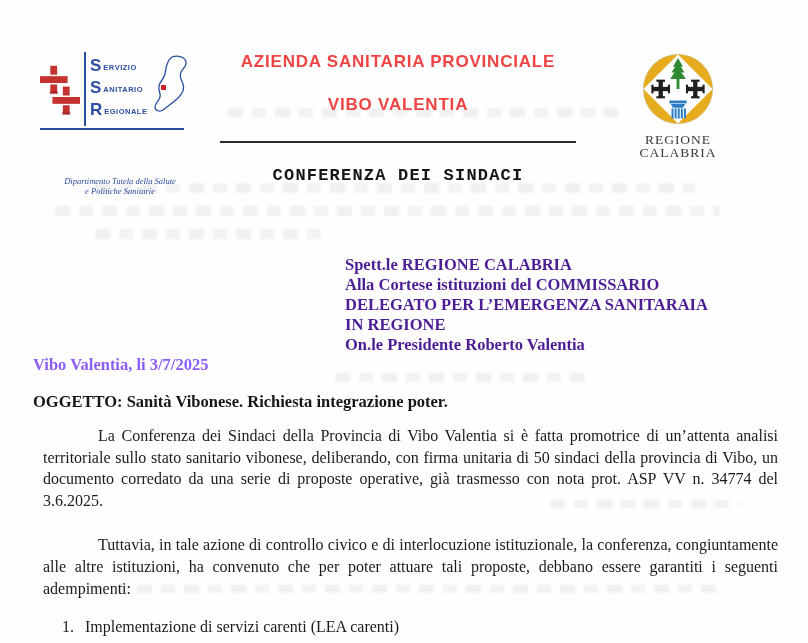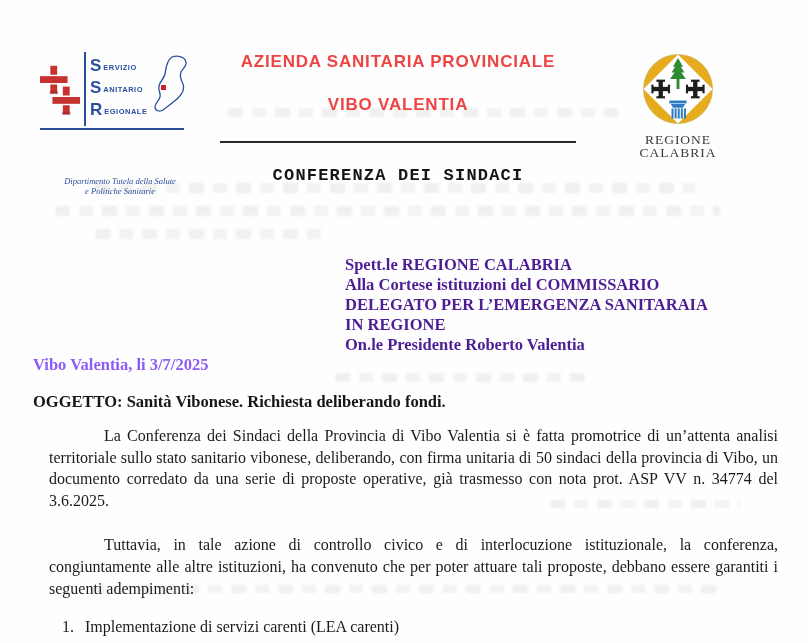--- a/index.html
+++ b/index.html
@@ -50,21 +50,21 @@
     line-height:13px;letter-spacing:1px;color:#3a3a3a;
   }
   
   .recipient{
     position:absolute;left:345px;top:231px;
     font-weight:bold;font-size:16.5px;line-height:20px;color:#4c1d95;margin-top:24px;
   }
   .dateline{position:absolute;left:33px;top:355px;font-weight:bold;font-size:16.5px;color:#8b5cf6;}
   .subject{position:absolute;left:33px;top:392px;font-weight:bold;font-size:16.5px;color:#161616;}
   .bodytext{position:absolute;left:33px;top:425px;width:745px;font-size:16px;line-height:21.6px;color:#1b1b1b;}
-  .bodytext p{margin:0 0 23px 16px;text-indent:55px;text-align:justify;}
+  .bodytext p{margin:0 0 23px 10px;text-indent:55px;text-align:justify;}
   .list-item{display:flex;margin-top:-6px;padding-left:29px;}
   .li-num{width:23px;flex:none;}
 </style>
 </head>
 <body>
 
 <div class="page">
 
   <div class="bleed" style="top:108px;left:228px;width:390px;height:9px;"></div>
   <div class="bleed" style="top:183px;left:95px;width:600px;height:10px;"></div>
@@ -168,21 +168,21 @@
 
   <div class="recipient">
     <div>Spett.le REGIONE CALABRIA</div>
     <div>Alla Cortese istituzioni del COMMISSARIO</div>
     <div>DELEGATO PER L’EMERGENZA SANITARAIA</div>
     <div>IN REGIONE</div>
     <div>On.le Presidente Roberto Valentia</div>
   </div>
 
   <div class="dateline">Vibo Valentia, li 3/7/2025</div>
-  <div class="subject">OGGETTO: Sanità Vibonese. Richiesta deliberando fondi.</div>
+  <div class="subject">OGGETTO: Sanità Vibonese. Richiesta integrazione poter.</div>
 
   <div class="bodytext">
     <p>La Conferenza dei Sindaci della Provincia di Vibo Valentia si è fatta promotrice di un’attenta analisi territoriale sullo stato sanitario vibonese, deliberando, con firma unitaria di 50 sindaci della provincia di Vibo, un documento corredato da una serie di proposte operative, già trasmesso con nota prot. ASP VV n. 34774 del 3.6.2025.</p>
     <p>Tuttavia, in tale azione di controllo civico e di interlocuzione istituzionale, la conferenza, congiuntamente alle altre istituzioni, ha convenuto che per poter attuare tali proposte, debbano essere garantiti i seguenti adempimenti:</p>
     <div class="list-item">
       <span class="li-num">1.</span>
       <span>Implementazione di servizi carenti (LEA carenti)</span>
     </div>
   </div>
 

